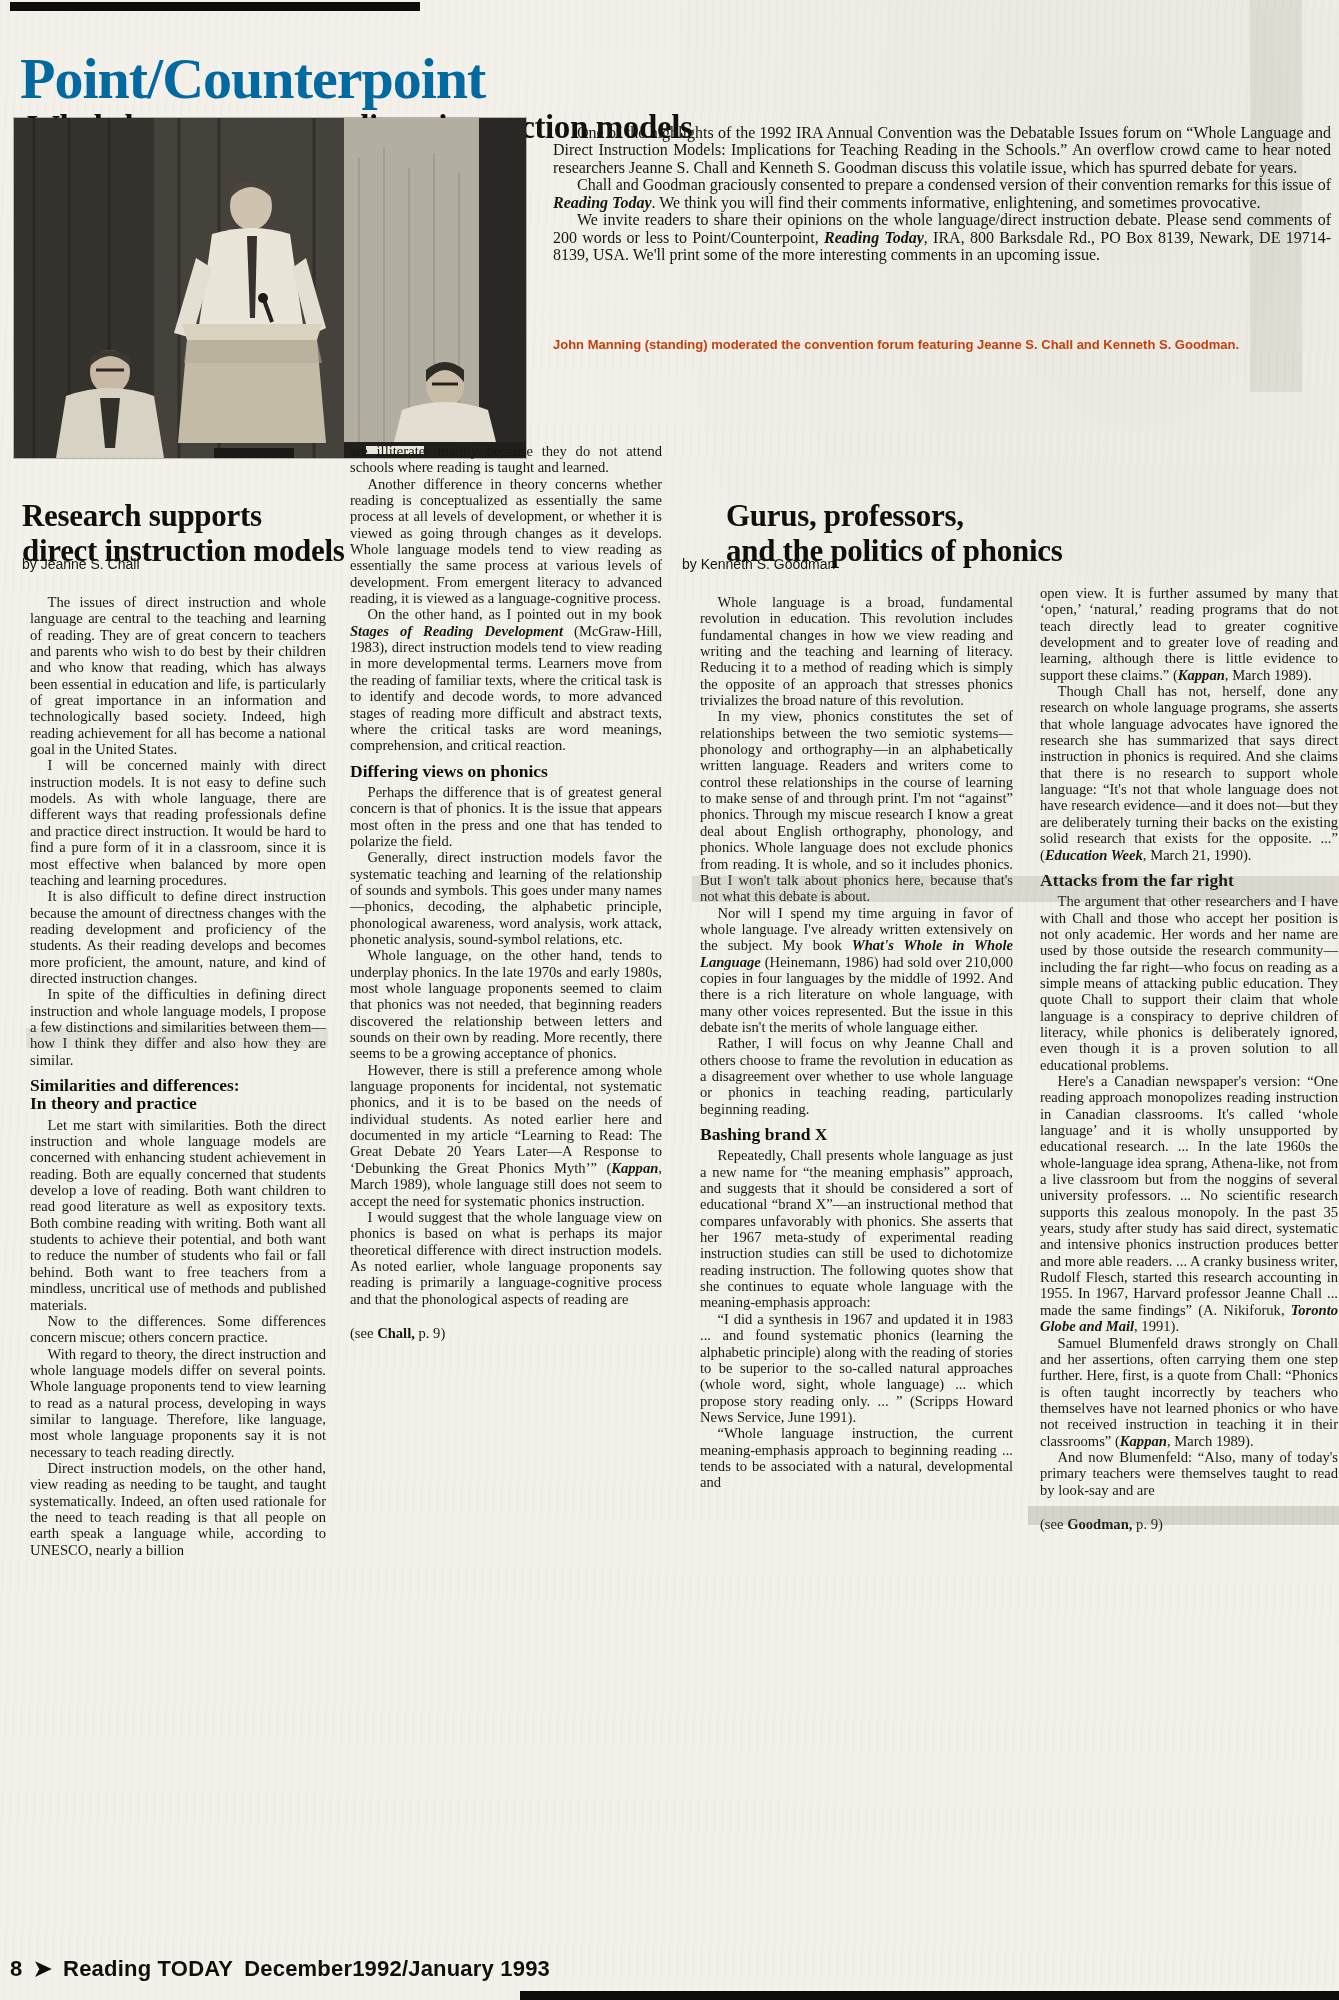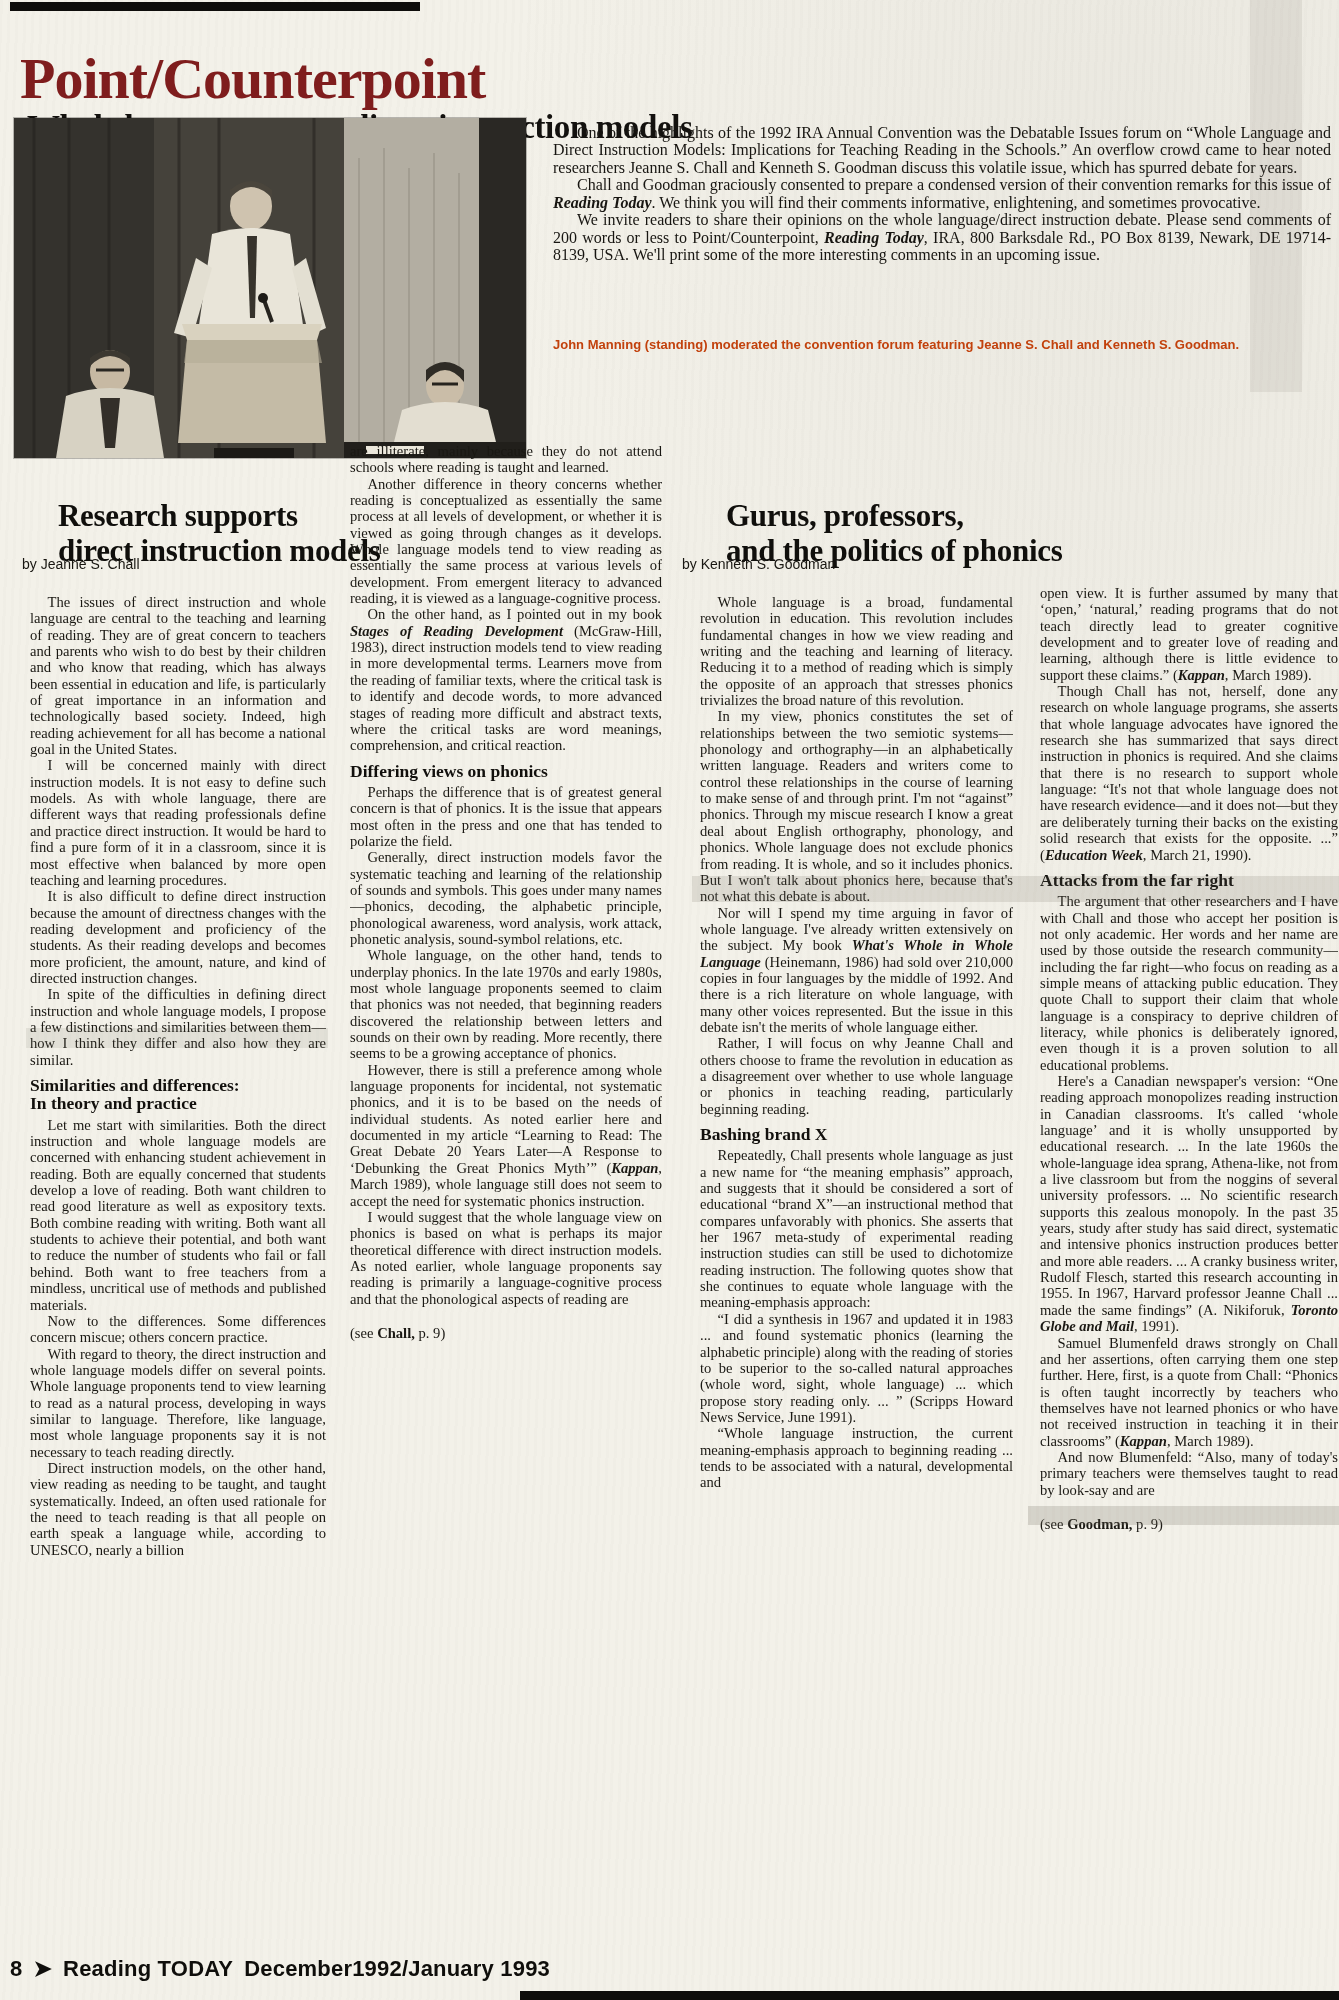--- a/index.html
+++ b/index.html
@@ -11,21 +11,21 @@
   }
   .page::before{ 
     content:"";position:absolute;inset:0;pointer-events:none;
     background:
       repeating-linear-gradient(92deg, rgba(60,55,45,0.015) 0 3px, transparent 3px 8px),
       radial-gradient(ellipse at 85% 8%, rgba(70,65,55,0.05), transparent 40%);
   }
   .rule-top{position:absolute;left:10px;top:2px;width:410px;height:9px;background:#0e0d0b;}
   .masthead{
     position:absolute;left:20px;top:6px;font-size:58px;font-weight:bold;
-    letter-spacing:-1px;color:#7f1d1d;
+    letter-spacing:-1px;color:#0369a1;
   }
   .subtitle{
     position:absolute;left:27px;top:82px;font-size:33px;font-weight:bold;
     letter-spacing:-0.4px;color:#13110e;
   }
   .photo{
     position:absolute;left:14px;top:118px;width:512px;height:340px;
     background:#2d2b28;box-shadow:0 0 0 1px rgba(0,0,0,0.25);
   }
   .photo svg{display:block;}
@@ -37,21 +37,21 @@
   .caption{
     position:absolute;left:553px;top:337px;width:775px;
     font-family:"Liberation Sans",sans-serif;font-weight:bold;
     font-size:13px;line-height:1.22;color:#c2410c;
   }
   .article-title{
     position:absolute;font-size:31px;font-weight:bold;line-height:1.12;
     letter-spacing:-0.3px;color:#100f0c;
   }
   .article-title span{display:block;}
-  #chall-title{left:22px;top:468px;width:520px;margin-left:36px;}
+  #chall-title{left:22px;top:468px;width:520px;}
   #goodman-title{left:680px;top:468px;width:620px;margin-left:46px;}
   .byline{
     position:absolute;font-family:"Liberation Sans",sans-serif;
     font-weight:normal;font-size:14px;color:#181611;
   }
   #chall-byline{left:22px;top:556px;}
   #goodman-byline{left:682px;top:556px;}
   .col{
     position:absolute;font-size:14.6px;line-height:1.12;text-align:justify;
     overflow:hidden;color:#1a1813;

